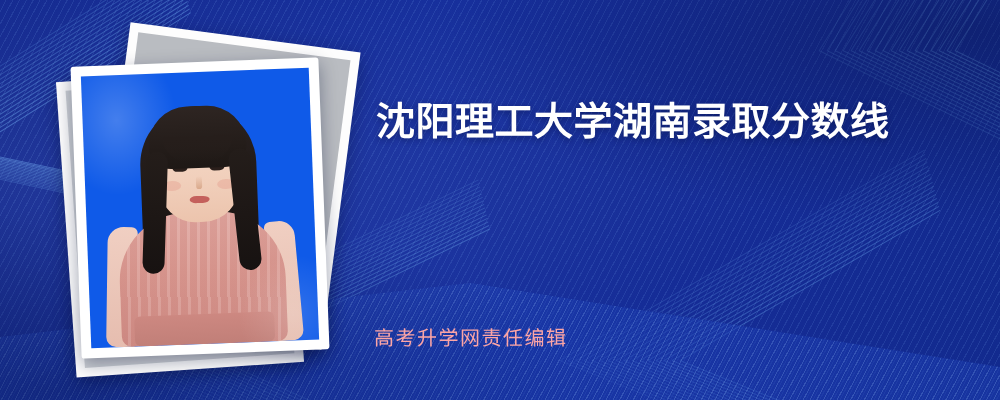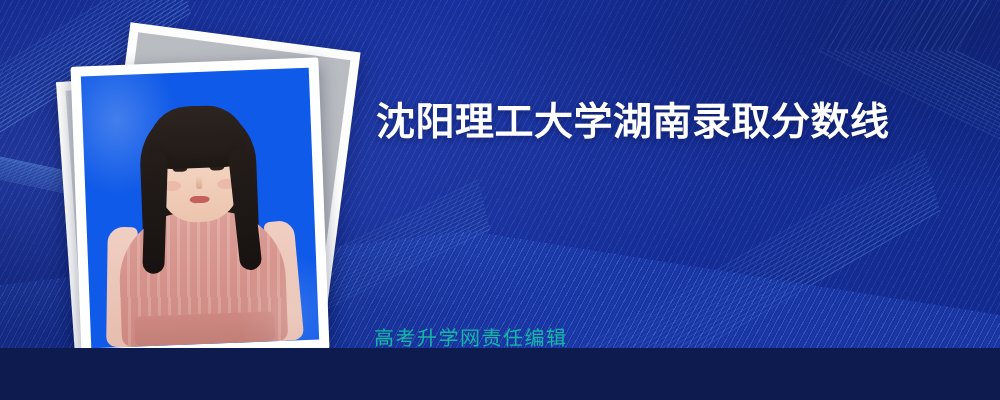--- a/index.html
+++ b/index.html
@@ -1,21 +1,21 @@
 <!DOCTYPE html>
 <html lang="zh-CN"><head>
 <meta charset="utf-8">
 <title>banner</title>
 <style>
   html,body{margin:0;padding:0;background:#0d1b4f;}
   *{box-sizing:border-box;}
 
   .banner{
     position:relative;
-    width:1000px;height:348px;
+    width:1000px;height:400px;
     overflow:hidden;
     background:#14309a;
     font-family:"Liberation Sans","DejaVu Sans",sans-serif;
   }
 
   
   .bg-base{
     position:absolute;inset:0;
     background:
       linear-gradient(105deg,#142a90 0%,#17309e 42%,#152c96 70%,#122a8e 100%);
@@ -226,21 +226,21 @@
     white-space:nowrap;
   }
   .author{
     position:absolute;left:390px;top:270px;
     font-size:29px;font-weight:bold;color:#ffffff;letter-spacing:2px;
     text-shadow:0 2px 6px rgba(6,16,60,.45);
     white-space:nowrap;
   }
   .role{
     position:absolute;left:374px;top:322px;
-    font-size:20px;font-weight:normal;color:#14b8a6;letter-spacing:1.5px;
+    font-size:20px;font-weight:normal;color:#fca5a5;letter-spacing:1.5px;
     white-space:nowrap;
   }
 </style>
 </head>
 <body>
 
 <div class="banner">
 
   <div class="bg-base"></div>
   <div class="bg-hairlines"></div>

